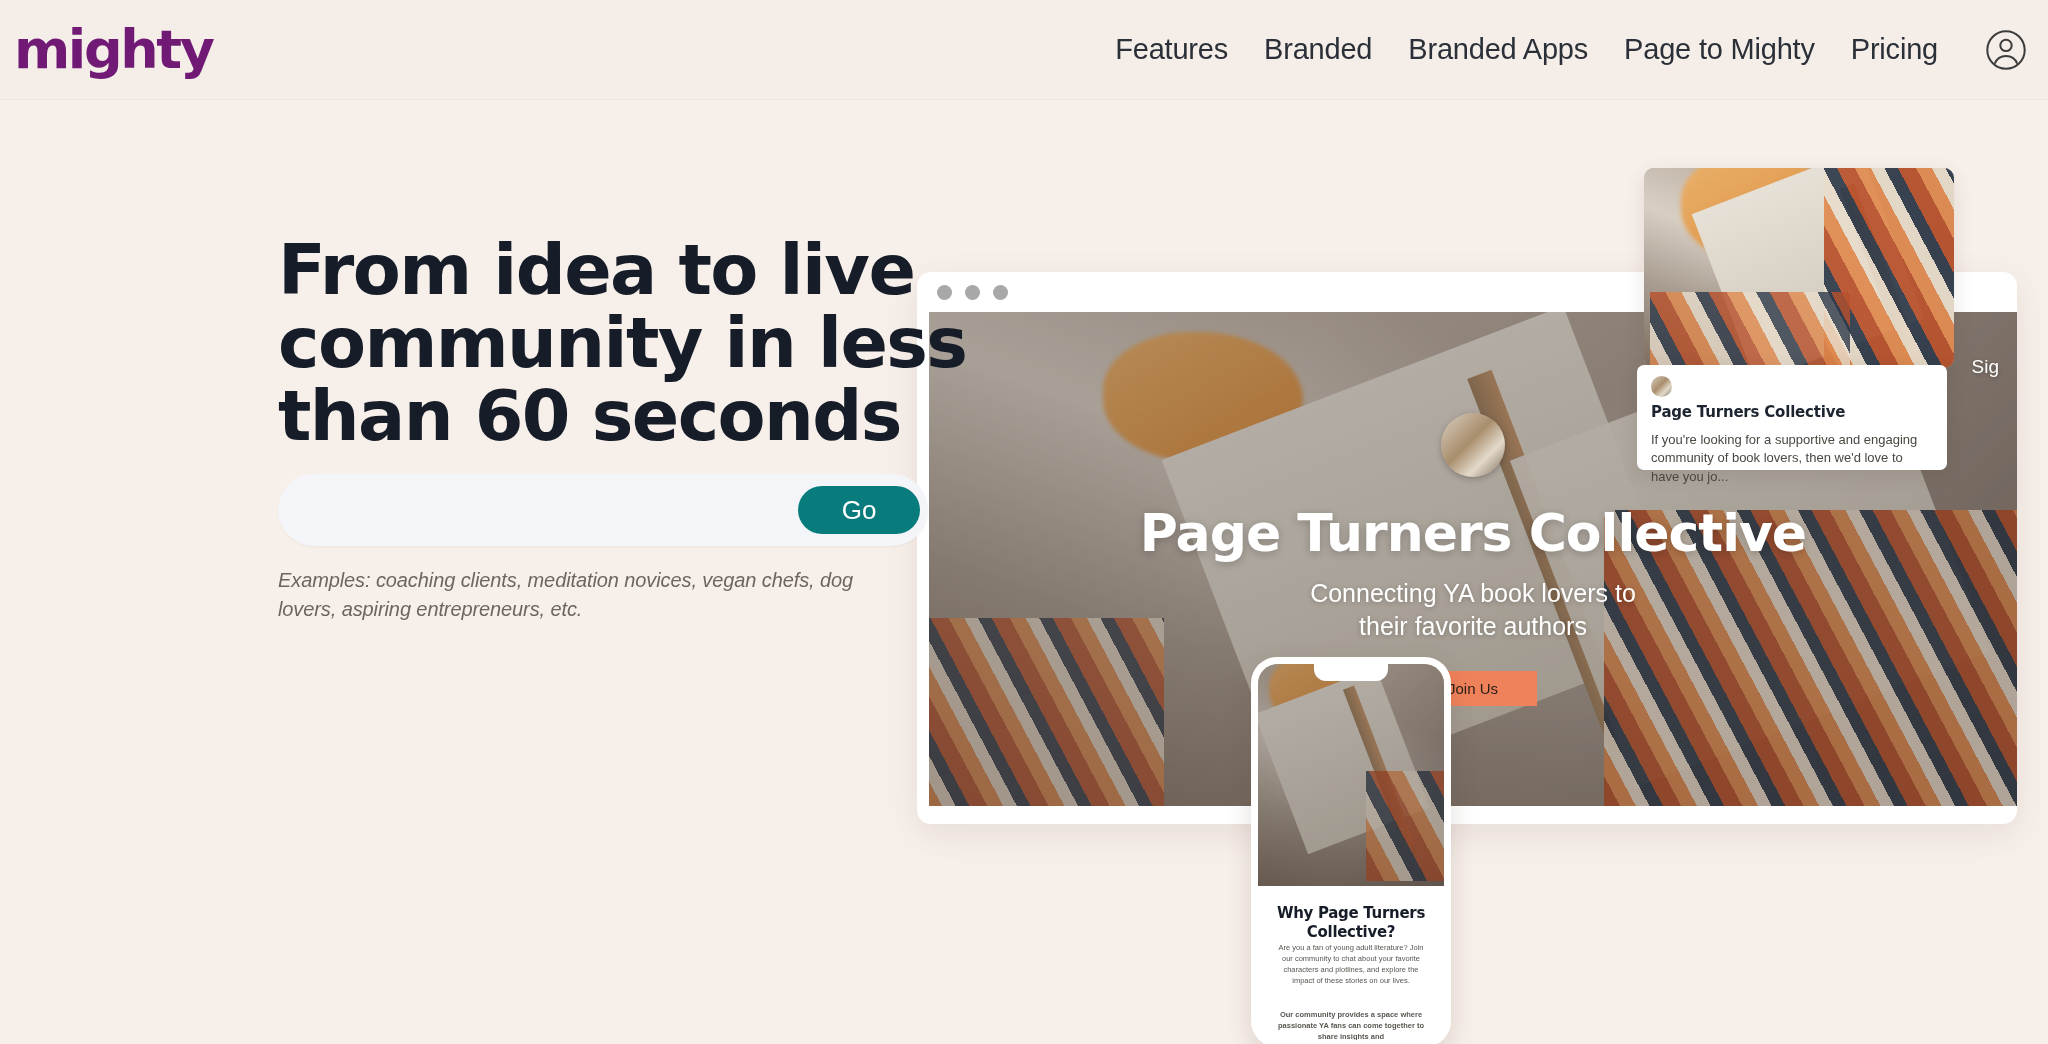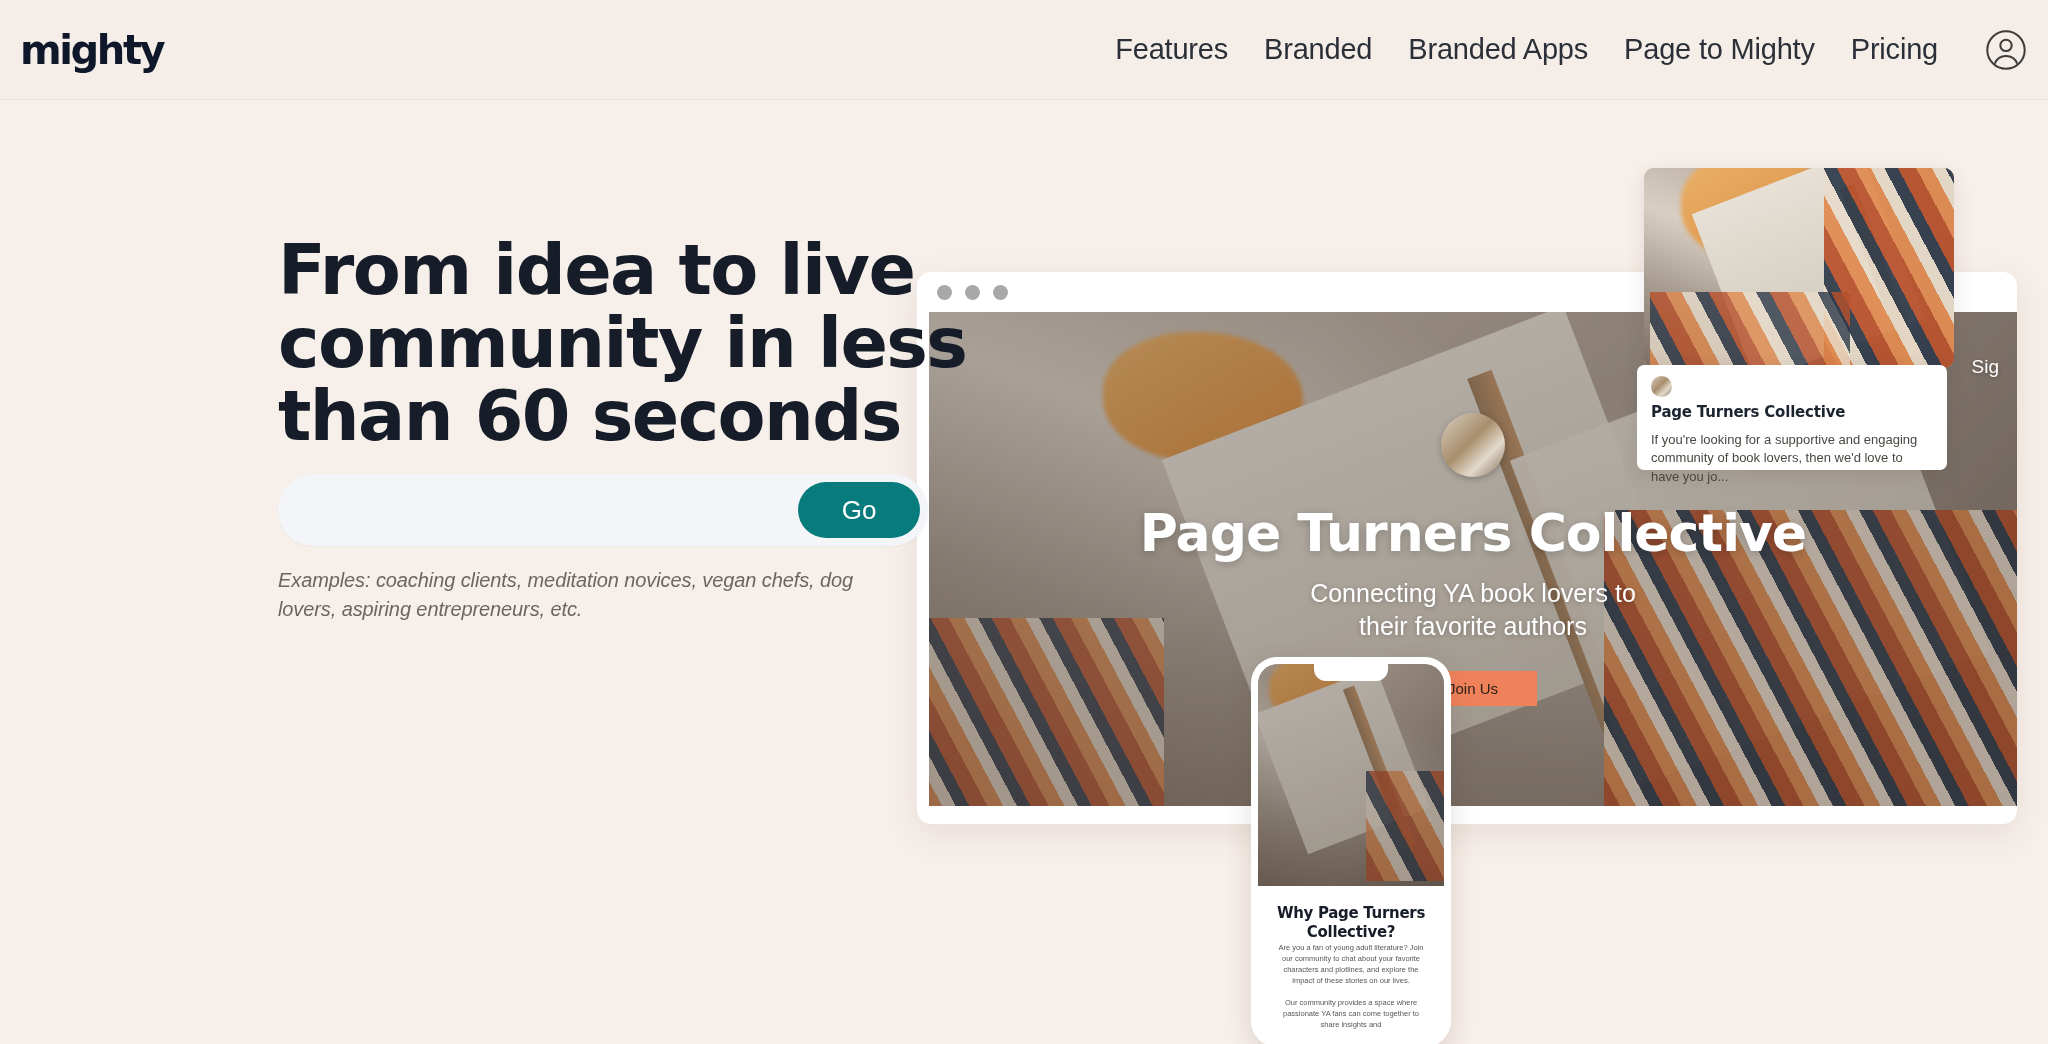--- a/index.html
+++ b/index.html
@@ -13,23 +13,23 @@
 
   
   .header {
     position:absolute; top:0; left:0; width:2048px; height:100px;
     background:#F5EDE8;
     display:flex; align-items:center;
     border-bottom:1px solid rgba(130,110,100,.08);
     z-index:60;
   }
   .logo {
-    margin-left:20px;
-    font-size:40px; font-weight:700; letter-spacing:-2.4px;
-    color:#0f172a; line-height:1;
+    margin-left:14px;
+    font-size:54px; font-weight:700; letter-spacing:-2.4px;
+    color:#701a75; line-height:1;
     font-family:"DejaVu Sans", sans-serif;
   }
   .nav {
     margin-left:auto; margin-right:18px;
     display:flex; align-items:center; gap:0;
   }
   .nav-link {
     font-size:29px; color:#2B3038; letter-spacing:-.2px;
     padding:0 18px; cursor:pointer; white-space:nowrap;
     font-family:"Liberation Sans", sans-serif;
@@ -65,21 +65,21 @@
     display:flex; align-items:center; justify-content:flex-end;
     padding:0 8px;
     box-shadow:0 1px 2px rgba(60,50,45,.05);
   }
   .search-input {
     flex:1; height:100%; border:none; outline:none; background:transparent;
     font-size:26px; color:#2B3038; padding:0 24px;
     font-family:"Liberation Sans", sans-serif;
   }
   .go-btn {
-    width:122px; height:56px; border:none; border-radius:34px;
+    width:122px; height:48px; border:none; border-radius:34px;
     background:#087C7C; color:#fff; font-size:26px; cursor:pointer;
     font-family:"Liberation Sans", sans-serif;
     display:flex; align-items:center; justify-content:center;
   }
   .examples {
     margin-top:20px; width:630px;
     font-size:20px; line-height:1.45; color:#6D6660; letter-spacing:-.1px;font-style:italic;
   }
 
   
@@ -181,21 +181,21 @@
     background:#F0825B; color:#2B2018; font-size:9px; cursor:pointer;
     font-family:"Liberation Sans", sans-serif;
     display:flex; align-items:center; justify-content:center;
   }
   .phone-lower { padding:18px 16px 0; text-align:center; }
   .pl-title {
     font-family:"DejaVu Sans", sans-serif;
     font-size:15px; font-weight:700; color:#161D28; line-height:1.25; letter-spacing:-.3px;
   }
   .pl-body { margin-top:0; font-size:7.5px; line-height:1.5; color:#5A5651; }
-  .pl-body2 { margin-top:10px; font-size:7.5px; line-height:1.5; color:#5A5651; }
+  .pl-body2 { margin-top:22px; font-size:7.5px; line-height:1.5; color:#5A5651;font-weight:bold; }
 
   
   .ph-img { position:absolute; inset:0; background:#B9ADA2; overflow:hidden; }
   .ph-img::before {
     content:""; position:absolute; inset:0;
     background:
       linear-gradient(118deg, rgba(215,198,180,.0) 30%, rgba(120,105,95,.35) 64%, rgba(70,58,50,.5) 100%),
       linear-gradient(200deg, #C9BCB0 0%, #BFB2A6 26%, #D8CFC4 48%, #A89C90 72%, #7E6E61 100%);
   }
   

